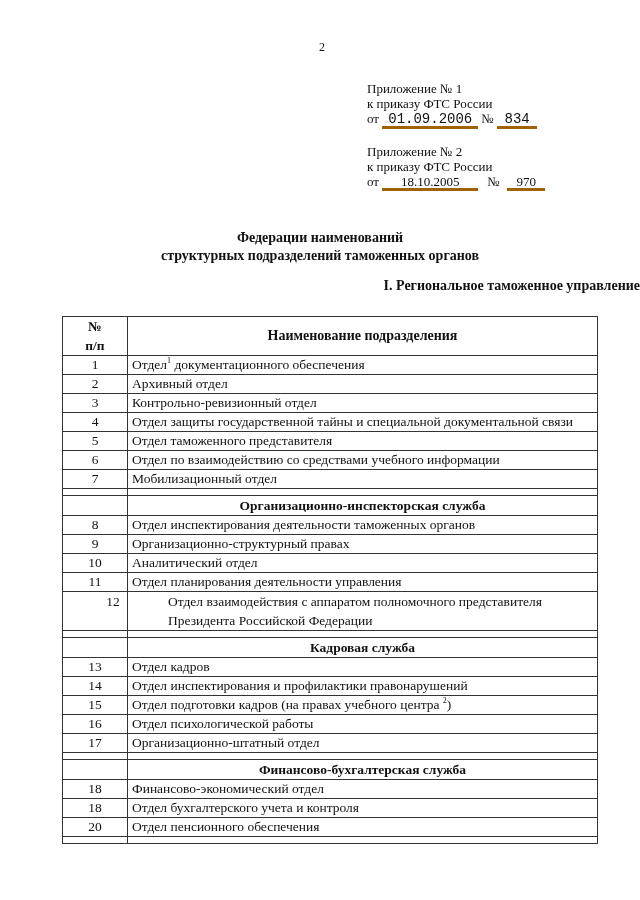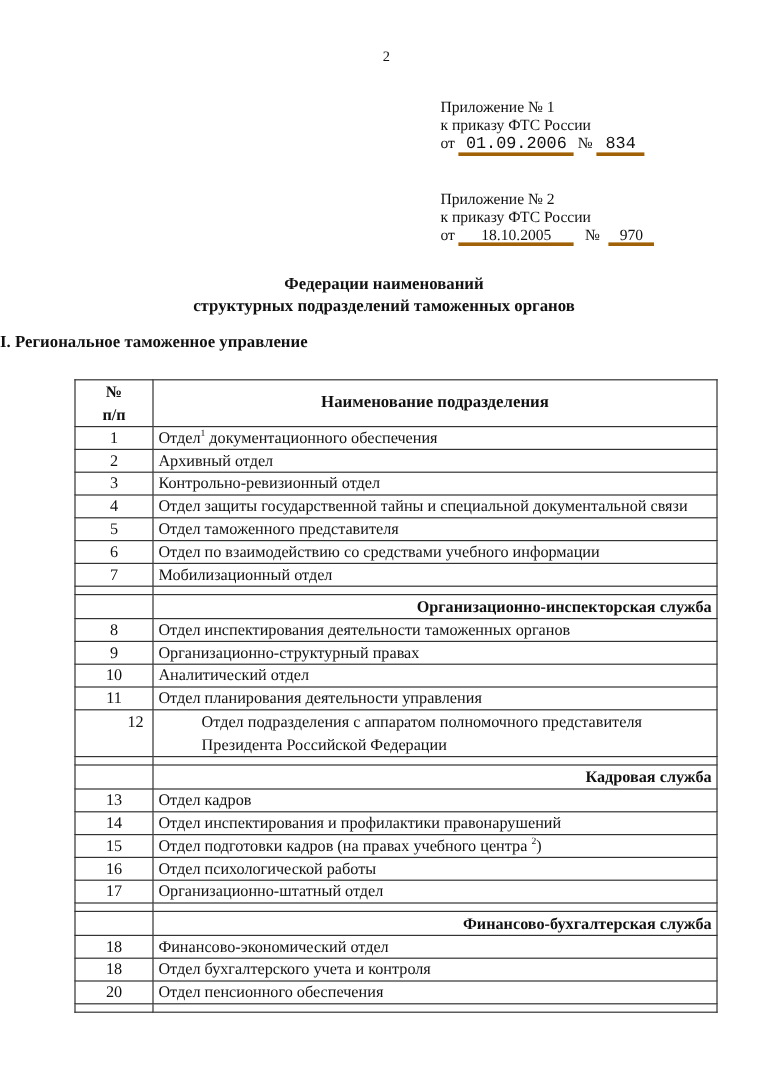--- a/index.html
+++ b/index.html
@@ -3,40 +3,40 @@
 <meta charset="utf-8">
 <style>
   html, body { margin: 0; padding: 0; background: #ffffff; }
   body {
     width: 640px; height: 900px; position: relative; overflow: hidden;
     font-family: "Liberation Serif", "DejaVu Serif", serif; color: #111;
   }
   .page-num { position: absolute; left: 319px; top: 40px; font-size: 12px; }
   .appendix { position: absolute; left: 367px; font-size: 13px; line-height: 15px; }
   .appendix1 { top: 81px; }
-  .appendix2 { top: 158px; }
+  .appendix2 { top: 144px; }
   .appendix .line { white-space: nowrap; }
   .mono { font-family: "Liberation Mono", "DejaVu Sans Mono", monospace; font-size: 14px; }
   .ul { display: inline-block; border-bottom: 3px solid #a16207; text-align: center; line-height: 13px; }
   .title { position: absolute; left: 0; width: 640px; text-align: center; font-weight: bold; font-size: 14px; line-height: 18px; }
   .title1 { top: 229px; }
-  .section-title { position: absolute; left: 0; width: 640px; text-align: left; font-weight: bold; font-size: 14px; top: 278px; }
+  .section-title { position: absolute; left: 0; width: 640px; text-align: right; font-weight: bold; font-size: 14px; top: 278px; }
   table.list {
     position: absolute; left: 62px; top: 316px; width: 536px;
     border-collapse: collapse; font-size: 13.5px;
   }
   table.list td, table.list th { border: 1px solid #333; padding: 0 4px; }
   table.list th { font-weight: bold; }
   .col-num { width: 20px; text-align: center; }
   .hdr-row th { height: 18px; line-height: 18px; }
   .row td { height: 18px; line-height: 18px; }
   .row.tall td { height: 38px; line-height: 19px; vertical-align: top; padding-left: 40px; }
   .spacer td { height: 6px; padding: 0; }
   .svc td { height: 19px; line-height: 19px; font-weight: bold; border-top: 2px solid #222; }
-  .svc td.name { text-align: right; }
+  .svc td.name { text-align: center; }
   sup { font-size: 8px; vertical-align: 6px; line-height: 0; }
 </style>
 </head>
 <body>
 
 <div class="page-num">2</div>
 
 <div class="appendix appendix1">
   <div class="line">Приложение № 1</div>
   <div class="line">к приказу ФТС России</div>
@@ -125,21 +125,21 @@
         <td class="col-num">10</td>
         <td>Аналитический отдел</td>
       </tr>
   <tr class="row">
         <td class="col-num">11</td>
         <td>Отдел планирования деятельности управления</td>
       </tr>
   <tr class="row tall">
     <td class="col-num">12</td>
     <td>
-      <div>Отдел подразделения с аппаратом полномочного представителя</div>
+      <div>Отдел взаимодействия с аппаратом полномочного представителя</div>
       <div>Президента Российской Федерации</div>
     </td>
   </tr>
   <tr class="spacer">
         <td></td>
         <td></td>
       </tr>
 
   <tr class="svc">
         <td class="col-num"></td>

